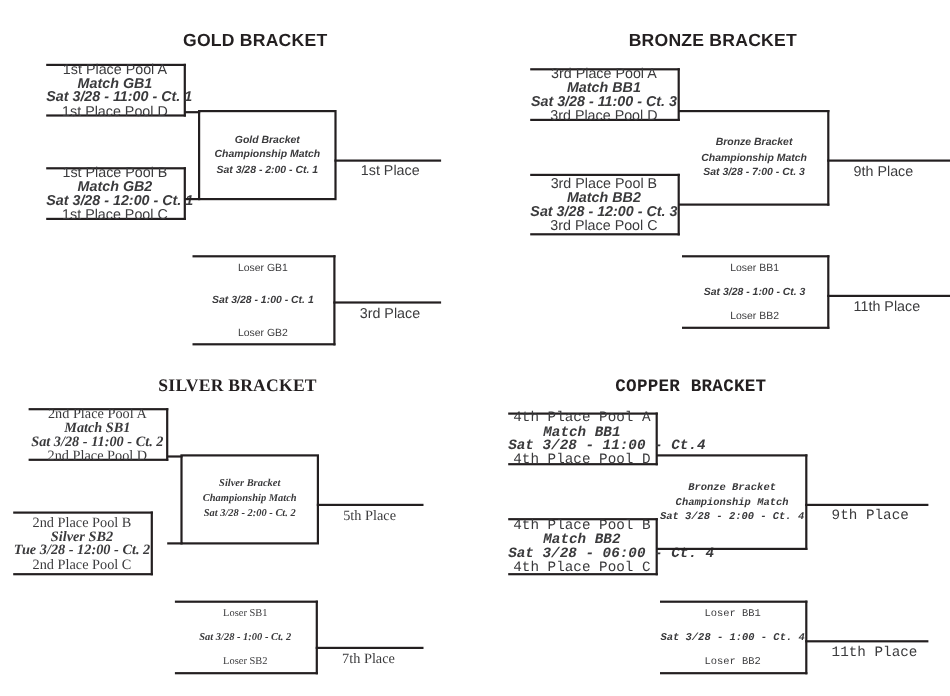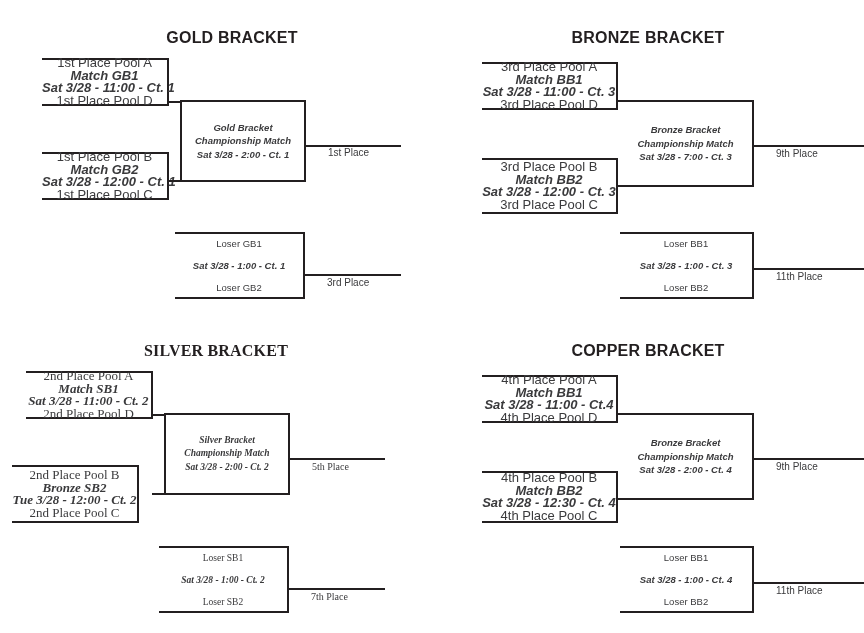--- a/index.html
+++ b/index.html
@@ -11,21 +11,21 @@
     color:#3a3a3c;
     overflow:hidden;
   }
   .sheet{position:relative;width:864px;height:633px;}
 
   
   .bracket{position:absolute;width:432px;height:316px;}
   .bk-gold  {left:16px;   top:0px;padding-left:40px;}
   .bk-bronze{left:432px; top:0px;}
   .bk-silver{left:0px;   top:316px;font-family:Liberation Serif, serif;}
-  .bk-copper{left:432px; top:316px;}
+  .bk-copper{left:412px; top:316px;font-family:Liberation Mono, monospace;}
 
   .bk-title{
     position:absolute;left:0;width:432px;
     text-align:center;
     font-size:16px;font-weight:bold;
     letter-spacing:.2px;
     color:#231f20;
   }
 
   
@@ -69,21 +69,21 @@
     font-size:9.5px;line-height:13.5px;
   }
 
   
   .mbox.conso{justify-content:space-between;padding:4px 0 3px 0;}
   .mbox.conso .ln{font-size:9.5px;}
 
   
   .place{
     position:absolute;
-    font-size:10px;
+    font-size:13px;
     white-space:nowrap;
     color:#3a3a3c;
   }
 </style>
 </head>
 <body>
 
 <div class="sheet">
 
   <div class="bracket bk-gold">
@@ -107,21 +107,21 @@
     <div class="hline" style="left:152px;top:180px;width:14px;"></div>
 
     <div class="cbox" style="left:164px;top:100px;width:126px;height:82px;">
       <span class="ln">Gold Bracket</span>
       <span class="ln">Championship Match</span>
       <span class="ln">Sat 3/28 - 2:00 - Ct. 1</span>
     </div>
     <div class="hline" style="left:288px;top:145px;width:97px;"></div>
     <div class="place" style="left:312px;top:147px;">1st Place</div>
 
-    <div class="mbox conso" style="left:159px;top:232px;width:130px;height:67px;align-items:center;">
+    <div class="mbox conso" style="left:159px;top:232px;width:130px;height:82px;align-items:center;">
       <span class="ln plain">Loser GB1</span>
       <span class="ln it">Sat 3/28 - 1:00 - Ct. 1</span>
       <span class="ln plain">Loser GB2</span>
     </div>
     <div class="hline" style="left:287px;top:274px;width:98px;"></div>
     <div class="place" style="left:311px;top:277px;">3rd Place</div>
   </div>
 
   <div class="bracket bk-bronze">
     <div class="bk-title" style="top:29px;">BRONZE BRACKET</div>
@@ -165,21 +165,21 @@
     <div class="bk-title" style="top:26px;">SILVER BRACKET</div>
 
     <div class="mbox" style="left:26px;top:55px;width:127px;height:48px;">
       <span class="ln plain">2nd Place Pool A</span>
       <span class="ln it">Match SB1</span>
       <span class="ln it">Sat 3/28 - 11:00 - Ct. 2</span>
       <span class="ln plain">2nd Place Pool D</span>
     </div>
     <div class="mbox" style="left:12px;top:149px;width:127px;height:58px;">
       <span class="ln plain">2nd Place Pool B</span>
-      <span class="ln it">Bronze SB2</span>
+      <span class="ln it">Silver SB2</span>
       <span class="ln it">Tue 3/28 - 12:00 - Ct. 2</span>
       <span class="ln plain">2nd Place Pool C</span>
     </div>
 
     <div class="hline" style="left:152px;top:98px;width:14px;"></div>
     <div class="hline" style="left:152px;top:177px;width:14px;"></div>
 
     <div class="cbox" style="left:164px;top:97px;width:126px;height:82px;">
       <span class="ln">Silver Bracket</span>
       <span class="ln">Championship Match</span>
@@ -202,21 +202,21 @@
 
     <div class="mbox" style="left:50px;top:59px;width:136px;height:48px;">
       <span class="ln plain">4th Place Pool A</span>
       <span class="ln it">Match BB1</span>
       <span class="ln it">Sat 3/28 - 11:00 - Ct.4</span>
       <span class="ln plain">4th Place Pool D</span>
     </div>
     <div class="mbox" style="left:50px;top:155px;width:136px;height:52px;">
       <span class="ln plain">4th Place Pool B</span>
       <span class="ln it">Match BB2</span>
-      <span class="ln it">Sat 3/28 - 12:30 - Ct. 4</span>
+      <span class="ln it">Sat 3/28 - 06:00 - Ct. 4</span>
       <span class="ln plain">4th Place Pool C</span>
     </div>
 
     <div class="hline" style="left:185px;top:97px;width:137px;"></div>
     <div class="hline" style="left:185px;top:182px;width:137px;"></div>
     <div class="vline" style="left:320px;top:97px;height:87px;"></div>
 
     <div class="cbox" style="left:185px;top:97px;width:137px;height:87px;border-style:none;">
       <span class="ln">Bronze Bracket</span>
       <span class="ln">Championship Match</span>

